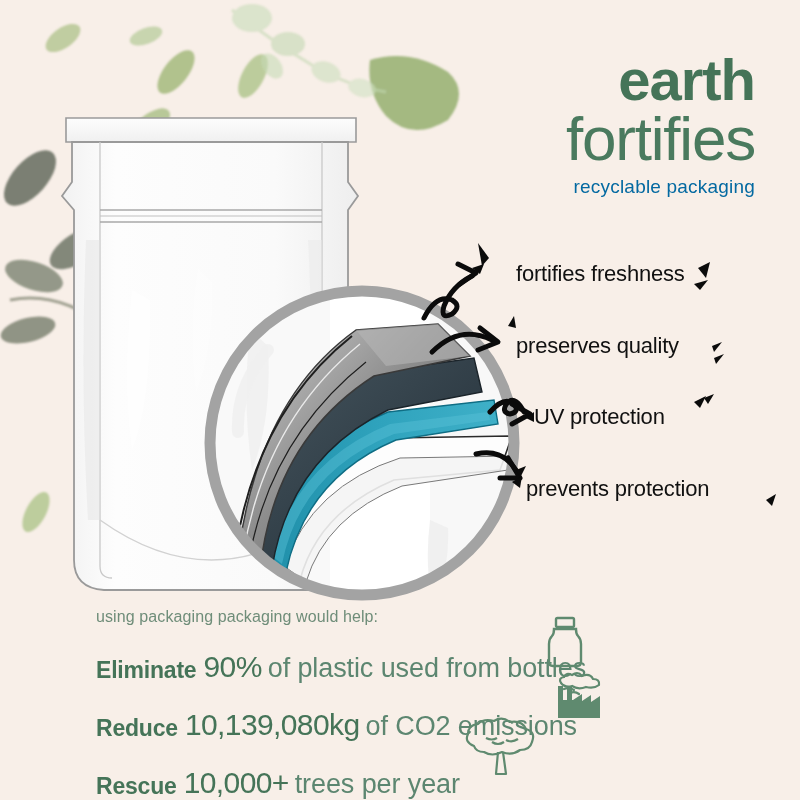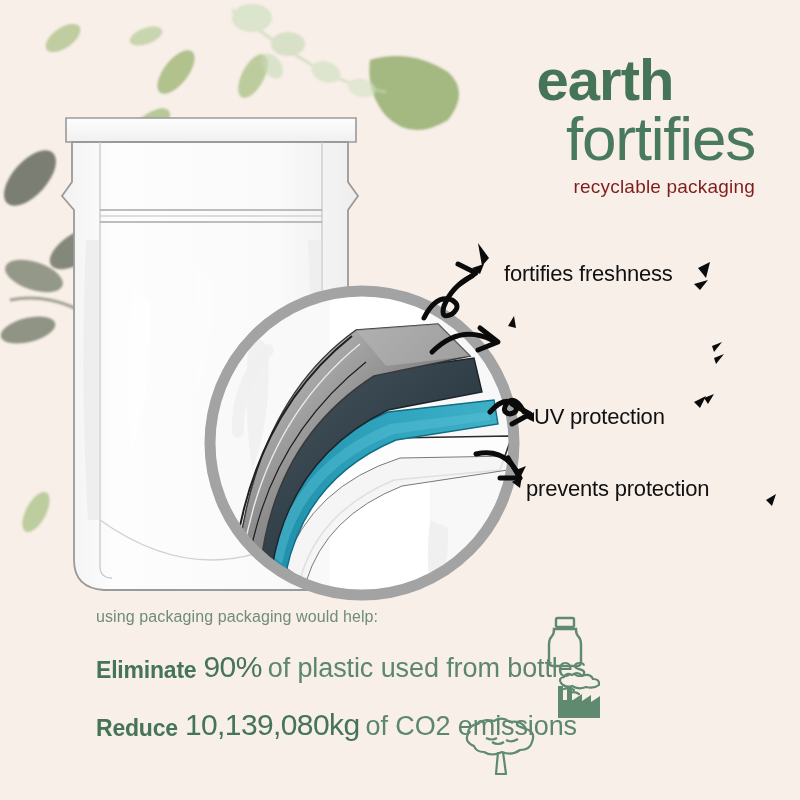--- a/index.html
+++ b/index.html
@@ -34,48 +34,47 @@
     width: 300px;
     text-align: right;
   }
   #headline-line1 {
     font-size: 58px;
     font-weight: bold;
     color: #457458;
     line-height: 0.96;
     letter-spacing: -1px;
     margin: 0;
-    text-align: center;
   }
   #headline-line2 {
     font-size: 62px;
     font-weight: 300;
     color: #4a7a5e;
     line-height: 1.0;
     letter-spacing: -1.2px;
     margin: 0;
   }
   #headline-sub {
     font-size: 19px;
     font-weight: 400;
-    color: #7f1d1d;
+    color: #0369a1;
     letter-spacing: 0.2px;
     margin-top: 6px;
   }
 
   
   .feature-label {
     position: absolute;
     font-size: 22px;
     color: #111111;
     font-weight: 400;
     white-space: nowrap;
     letter-spacing: -0.2px;
   }
-  #feature-0 { left: 504px; top: 261px; }
+  #feature-0 { left: 516px; top: 261px; }
   #feature-1 { left: 516px; top: 333px; }
   #feature-2 { left: 534px; top: 404px; text-align: center; }
   #feature-3 { left: 526px; top: 476px; }
 
   
   #stats-block {
     position: absolute;
     left: 96px;
     top: 608px;
     width: 560px;
@@ -310,38 +309,44 @@
     </g>
   </svg>
 
   <div id="headline-block">
     <div id="headline-line1">earth</div>
     <div id="headline-line2">fortifies</div>
     <div id="headline-sub">recyclable packaging</div>
   </div>
 
   <div class="feature-label" id="feature-0">fortifies freshness</div>
+  <div class="feature-label" id="feature-1">preserves quality</div>
   <div class="feature-label" id="feature-2">UV protection</div>
   <div class="feature-label" id="feature-3">prevents protection</div>
 
   <div id="stats-block">
     <div id="stats-intro">using packaging packaging would help:</div>
 
     <div class="stat-row">
       <span class="stat-verb">Eliminate</span>
       <span class="stat-value">90%</span>
       <span class="stat-tail">of plastic used from bottles</span>
     </div>
 
     <div class="stat-row">
       <span class="stat-verb">Reduce</span>
       <span class="stat-value">10,139,080kg</span>
       <span class="stat-tail">of CO2 emissions</span>
     </div>
 
+    <div class="stat-row">
+      <span class="stat-verb">Rescue</span>
+      <span class="stat-value">10,000+</span>
+      <span class="stat-tail">trees per year</span>
+    </div>
   </div>
 
   <svg class="stat-icon" id="icon-bottle" width="44" height="56" viewBox="0 0 44 56" xmlns="http://www.w3.org/2000/svg">
     <rect x="13" y="4" width="18" height="9" rx="1.5" fill="none" stroke="#5f8a6f" stroke-width="2.4"></rect>
     <path d="M11 15 Q11 20 9 22 Q6 25 6 30 L6 48 Q6 52 10 52 L34 52 Q38 52 38 48 L38 30
              Q38 25 35 22 Q33 20 33 15 Z" fill="none" stroke="#5f8a6f" stroke-width="2.4"></path>
   </svg>
 
   <svg class="stat-icon" id="icon-factory" width="58" height="54" viewBox="0 0 58 54" xmlns="http://www.w3.org/2000/svg">
     <g fill="#5f8a6f">

